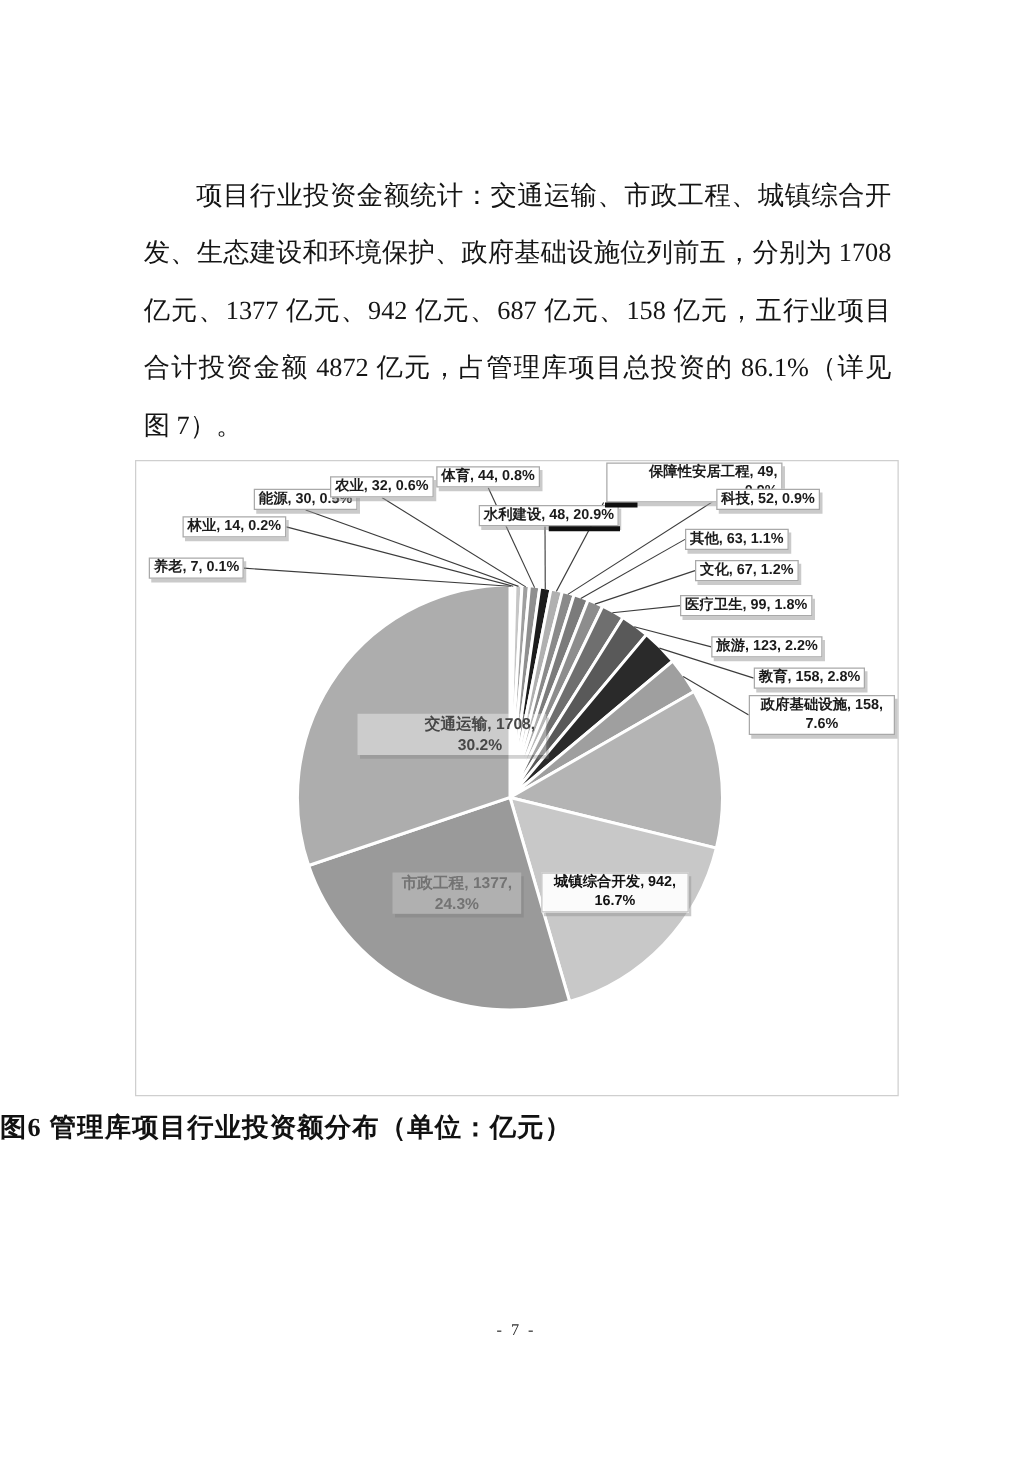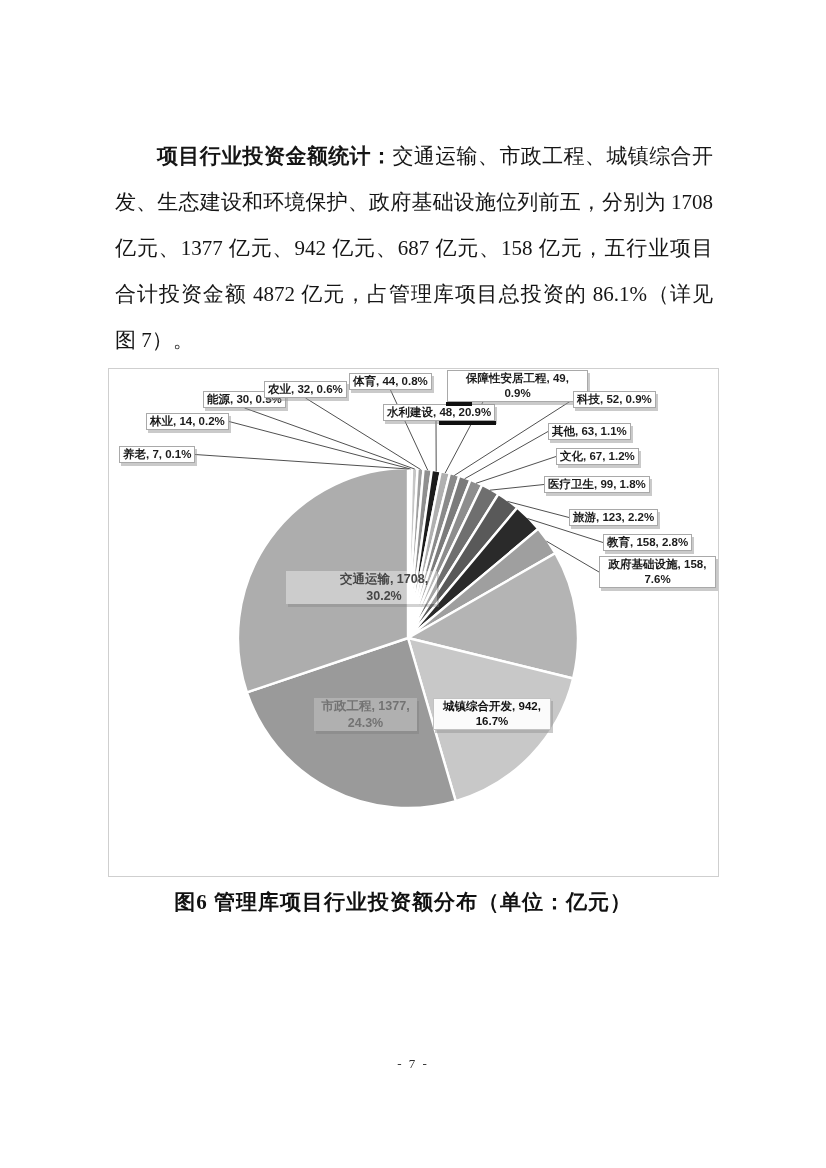--- a/index.html
+++ b/index.html
@@ -3,39 +3,39 @@
 <meta charset="utf-8">
 <style>
   html,body{margin:0;padding:0;background:#e9e9e9;}
   .page{position:relative;width:826px;height:1168px;background:#ffffff;margin:0 auto;overflow:hidden;
         font-family:"Liberation Serif","DejaVu Serif",serif;color:#1a1a1a;}
   
   .para{position:absolute;left:115px;top:133px;width:598px;}
   .pline{font-size:21px;line-height:46px;color:#151515;text-align:justify;text-align-last:justify;}
   .pline.first{text-indent:42px;}
   .pline.last{text-align:left;text-align-last:left;}
-  .lead{font-weight:bold;}
+  .lead{font-weight:normal;}
   
   .chart-frame{position:absolute;left:108px;top:368px;width:609px;height:507px;
                border:1px solid #cfcfcf;background:#ffffff;}
   .chart-frame svg{position:absolute;left:0;top:0;}
   #labels{position:absolute;left:0;top:0;width:100%;height:100%;}
   .lab{position:absolute;font-family:"Liberation Sans","DejaVu Sans",sans-serif;font-weight:bold;
        font-size:11.5px;line-height:1.32;color:#1b1b1b;background:#ffffff;border:1px solid #a9a9a9;
        box-shadow:2px 3px 0 rgba(150,150,150,.5);padding:0 3px;white-space:nowrap;text-align:center;z-index:3;}
   .lab.white{border-color:#c2c2c2;background:rgba(255,255,255,.92);color:#121212;}
   .lab.pale{background:rgba(255,255,255,.38);border:none;color:#474747;
             box-shadow:2px 3px 0 rgba(125,125,125,.35);font-size:12.5px;padding-left:48px;}
   .lab.dim{background:rgba(255,255,255,.22);border:none;color:#737373;
            box-shadow:2px 3px 0 rgba(115,115,115,.3);font-size:12.5px;}
   .bar{position:absolute;height:4px;background:#101010;}
   .bar-right{right:-2px;bottom:-5px;width:52%;}
   .bar-left{left:-2px;bottom:-5px;width:26px;}
   
-  .caption{position:absolute;left:0;top:888px;width:806px;text-align:center;
+  .caption{position:absolute;left:0;top:888px;width:806px;
            font-size:21px;font-weight:bold;letter-spacing:1px;color:#111;}
   .pagenum{position:absolute;left:0;top:1056px;width:826px;text-align:center;
            font-size:13px;color:#2e2e2e;letter-spacing:2px;}
 </style>
 </head>
 <body>
 
 <div class="page">
 
   <div class="para">
@@ -98,21 +98,21 @@
         <div class="lab box" style="left: 155px; top: 12px;">
           <div>农业, 32, 0.6%</div>
         </div>
         <div class="lab box" style="left: 240px; top: 4px;">
           <div>体育, 44, 0.8%</div>
         </div>
         <div class="lab box" style="left: 274px; top: 35px;">
           <div>水利建设, 48, 20.9%</div>
           <div class="bar bar-right"></div>
         </div>
-        <div class="lab box" style="left: 338px; top: 1px; width: 133px;">
+        <div class="lab box" style="left: 376px; top: 1px; width: 133px; text-align: right;">
           <div>保障性安居工程, 49,</div>
           <div>0.9%</div>
           <div class="bar bar-left"></div>
         </div>
         <div class="lab box" style="left: 464px; top: 22px;">
           <div>科技, 52, 0.9%</div>
         </div>
         <div class="lab box" style="left: 439px; top: 54px;">
           <div>其他, 63, 1.1%</div>
         </div>

